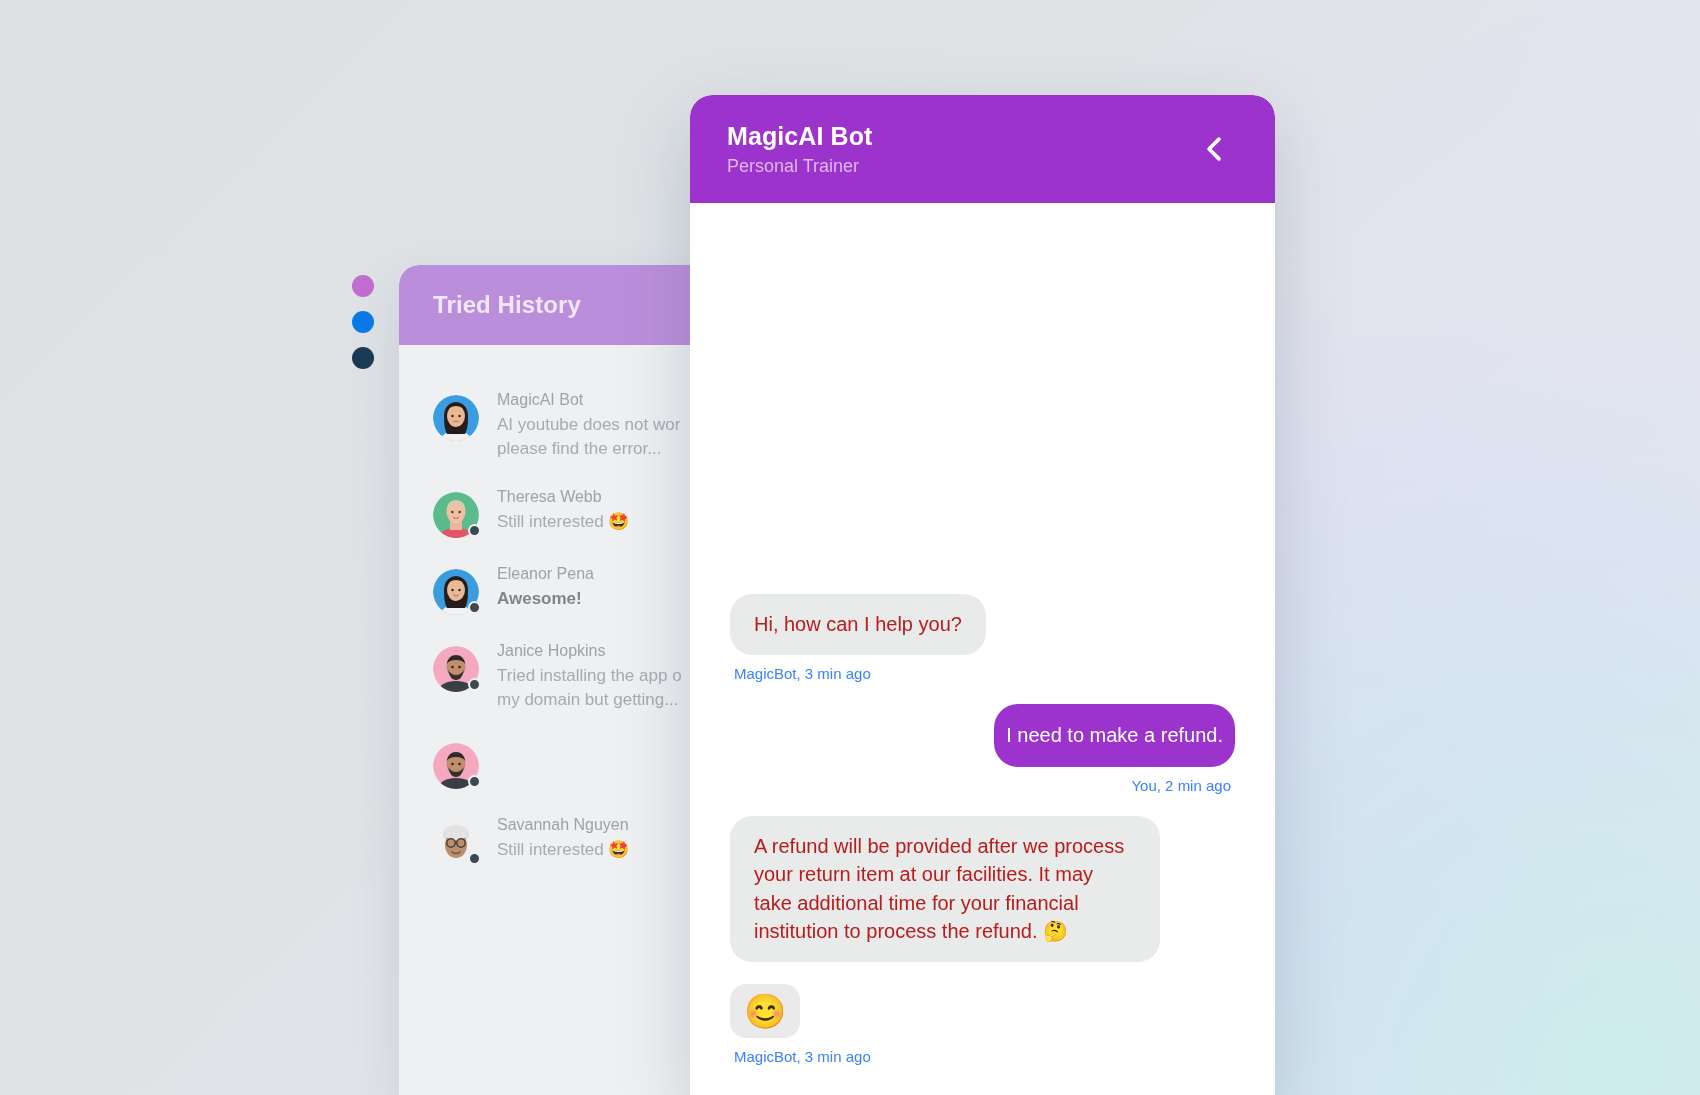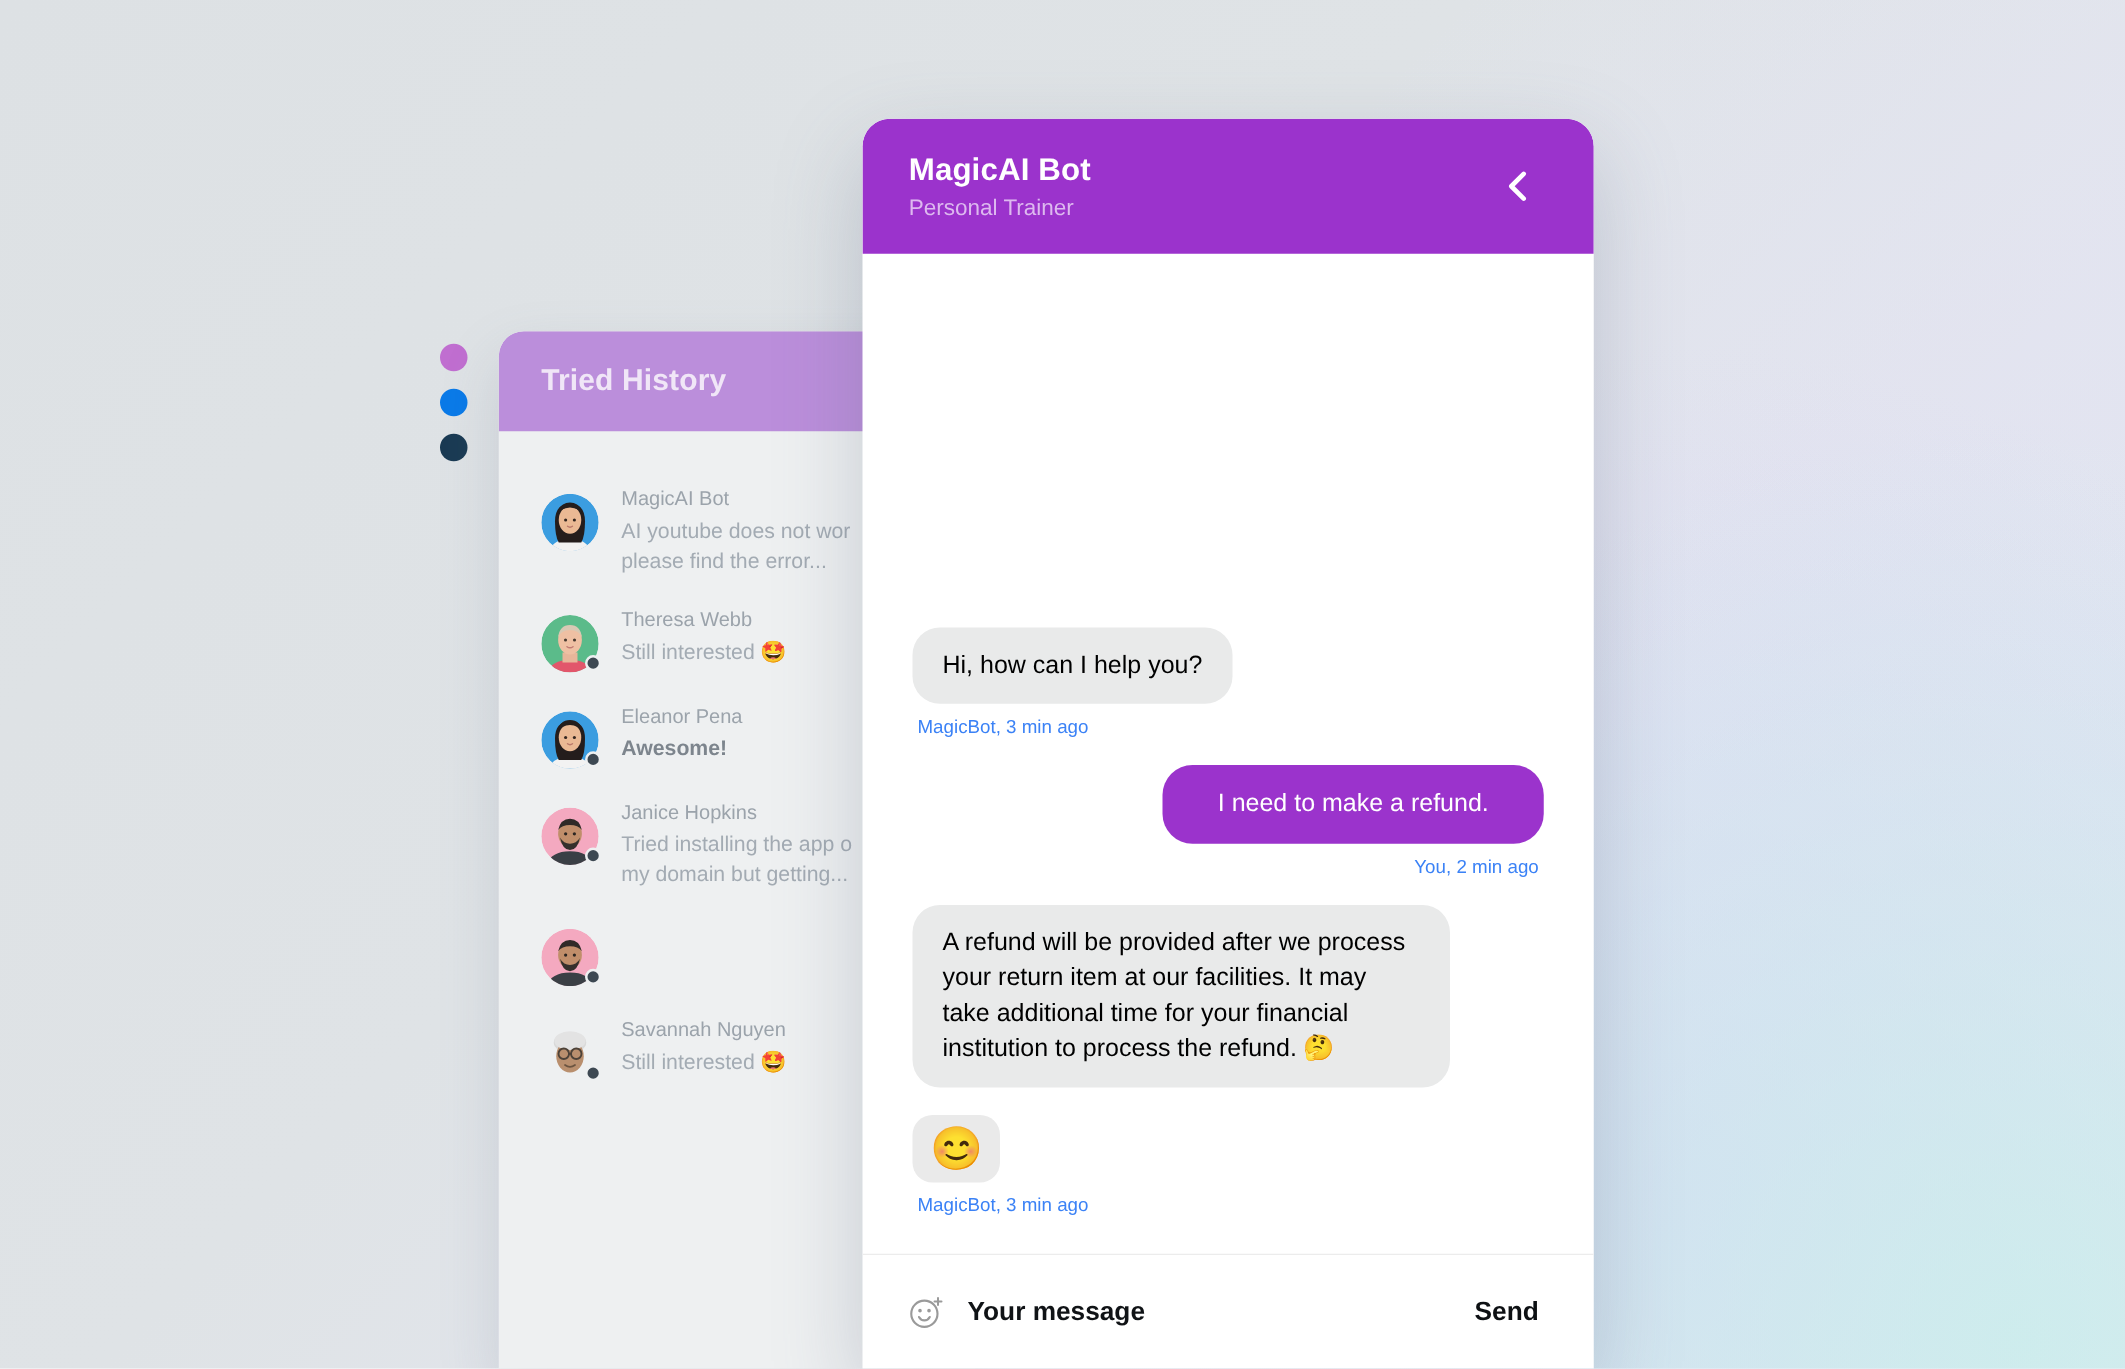--- a/index.html
+++ b/index.html
@@ -178,28 +178,28 @@
 
   .bubble {
     max-width: 430px;
     padding: 16px 24px;
     border-radius: 22px;
     font-size: 20px;
     line-height: 1.43;
   }
   .bubble.bot {
     background: #e9eaea;
-    color: #000000;
+    color: #b91c1c;
     border-radius: 22px 22px 22px 22px;
   }
   .bubble.user {
     background: #9b33cc;
     color: #ffffff;
     border-radius: 24px;
-    padding: 17px 44px;
+    padding: 17px 12px;
   }
   .bubble.emoji {
     background: #eaeaea;
     padding: 10px 14px;
     border-radius: 16px;
     font-size: 34px;
     line-height: 1;
   }
   .meta {
     font-size: 15px;
@@ -413,28 +413,15 @@
         </div>
         <div class="msg-row left">
           <div class="bubble bot" style="margin-bottom: 22px;">A refund will be provided after we process your return item at our facilities. It may take additional time for your financial institution to process the refund. 🤔</div>
         </div>
         <div class="msg-row left">
           <div class="bubble emoji">😊</div>
           <div class="meta">MagicBot, 3 min ago</div>
         </div>
       </div>
 
-    <div id="composer">
-      <span id="emoji-add-icon">
-        <svg viewBox="0 0 30 30" width="30" height="30" aria-hidden="true">
-          <circle cx="13.5" cy="16" r="10.5" fill="none" stroke="#9a9a9a" stroke-width="1.7"></circle>
-          <circle cx="10" cy="13.5" r="1.45" fill="#9a9a9a"></circle>
-          <circle cx="17.2" cy="13.5" r="1.45" fill="#9a9a9a"></circle>
-          <path d="M9.2 18.6 a4.8 4.8 0 0 0 8.6 0" fill="none" stroke="#9a9a9a" stroke-width="1.7" stroke-linecap="round"></path>
-          <path d="M24.4 3.4 v5.6 M21.6 6.2 h5.6" stroke="#9a9a9a" stroke-width="1.6" stroke-linecap="round"></path>
-        </svg>
-      </span>
-      <input id="message-input" type="text" placeholder="Your message" style="">
-      <button id="send-button">Send</button>
-    </div>
 
   </div>
 </div>
 
 </body></html>

